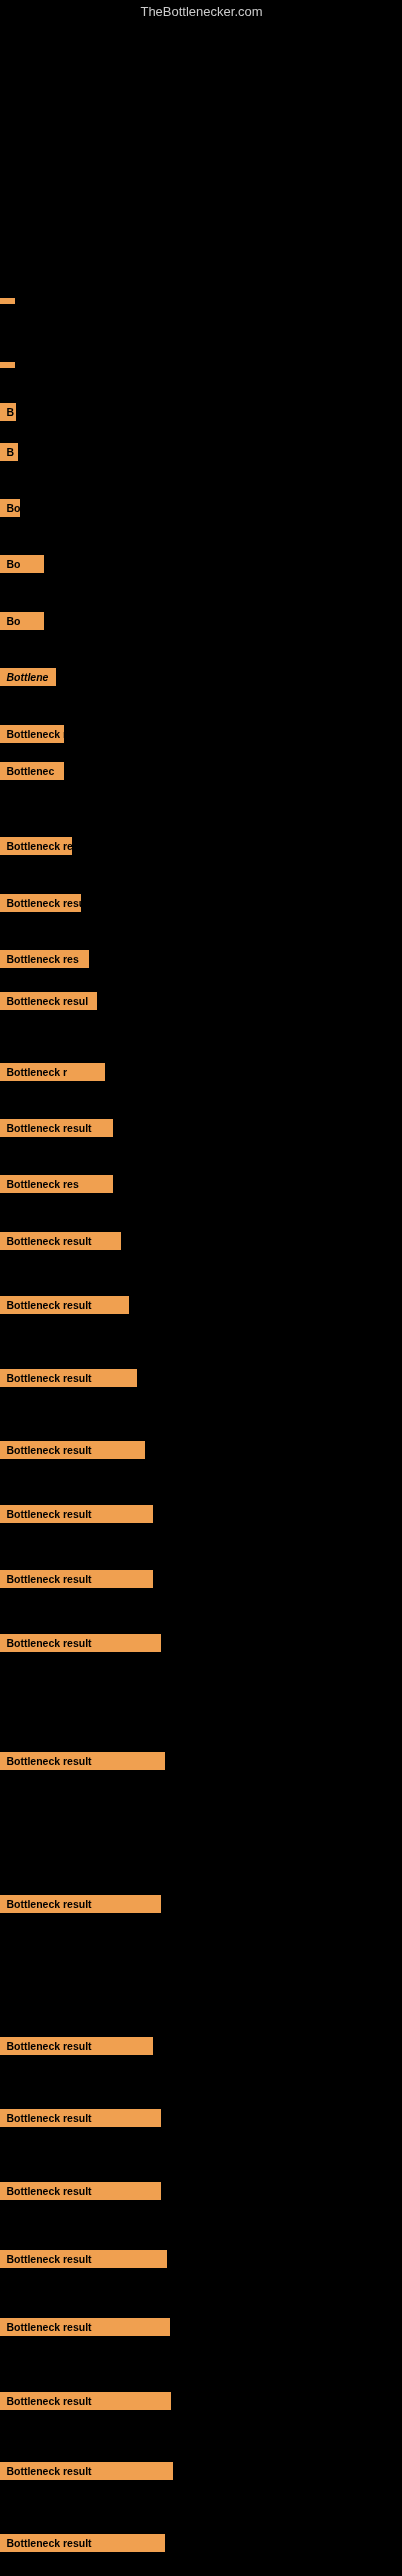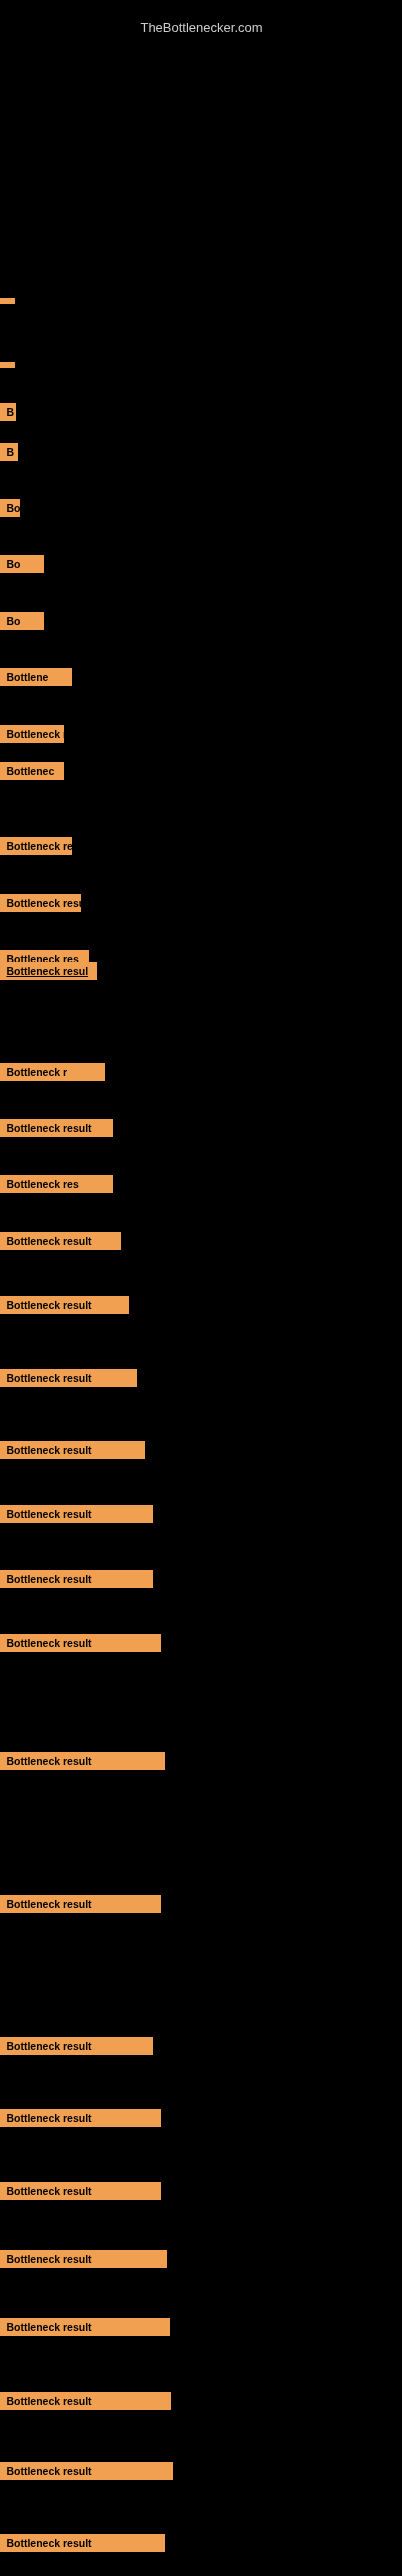--- a/index.html
+++ b/index.html
@@ -13,21 +13,21 @@
       width: 403px;
       min-height: 2576px;
       font-family: Arial, sans-serif;
       position: relative;
     }
 
     .site-title {
       color: #cccccc;
       font-size: 13px;
       text-align: center;
-      padding-top: 20px;
+      padding-top: 4px;
       padding-bottom: 4px;
     }
 
     .bottleneck-item {
       display: flex;
       align-items: center;
       margin-bottom: 1.6px;
     }
 
     .bottleneck-label {
@@ -47,21 +47,21 @@
     .item-4  { position: absolute; top: 443px;  left: 0; }
     .item-5  { position: absolute; top: 499px;  left: 0; }
     .item-6  { position: absolute; top: 555px;  left: 0; }
     .item-7  { position: absolute; top: 612px;  left: 0; }
     .item-8  { position: absolute; top: 668px;  left: 0; }
     .item-9  { position: absolute; top: 725px;  left: 0; }
     .item-10 { position: absolute; top: 762px;  left: 0; }
     .item-11 { position: absolute; top: 837px; left: 0; }
     .item-12 { position: absolute; top: 894px; left: 0; }
     .item-13 { position: absolute; top: 950px; left: 0; }
-    .item-14 { position: absolute; top: 962px; left: 0; text-decoration: underline; }
+    .item-14 { position: absolute; top: 992px; left: 0; }
     .item-15 { position: absolute; top: 1063px; left: 0; }
     .item-16 { position: absolute; top: 1119px; left: 0; }
     .item-17 { position: absolute; top: 1175px; left: 0; }
     .item-18 { position: absolute; top: 1232px; left: 0; }
     .item-19 { position: absolute; top: 1296px; left: 0; }
     .item-20 { position: absolute; top: 1369px; left: 0; }
     .item-21 { position: absolute; top: 1441px; left: 0; }
     .item-22 { position: absolute; top: 1505px; left: 0; }
     .item-23 { position: absolute; top: 1570px; left: 0; }
     .item-24 { position: absolute; top: 1634px; left: 0; }
@@ -75,21 +75,21 @@
     .item-32 { position: absolute; top: 2392px; left: 0; }
     .item-33 { position: absolute; top: 2462px; left: 0; }
     .item-34 { position: absolute; top: 2534px; left: 0; }
 
     
     .w-tiny    { width: 14.5px;  }
     .w-small1  { width: 16px;  }
     .w-small2  { width: 17.7px;  }
     .w-small3  { width: 20px;  }
     .w-med1    { width: 44px;  }
-    .w-med2    { width: 72px;  }
+    .w-med2    { width: 56px; font-style: italic;  }
     .w-med3    { width: 64px;  }
     .w-med4    { width: 72px;  }
     .w-large1  { width: 81px; }
     .w-large2  { width: 89px; }
     .w-large3  { width: 97px; }
     .w-large4  { width: 105px; }
     .w-large5  { width: 113px; }
     .w-large6  { width: 121px; }
     .w-large7  { width: 129px; }
     .w-large8  { width: 137px; }

